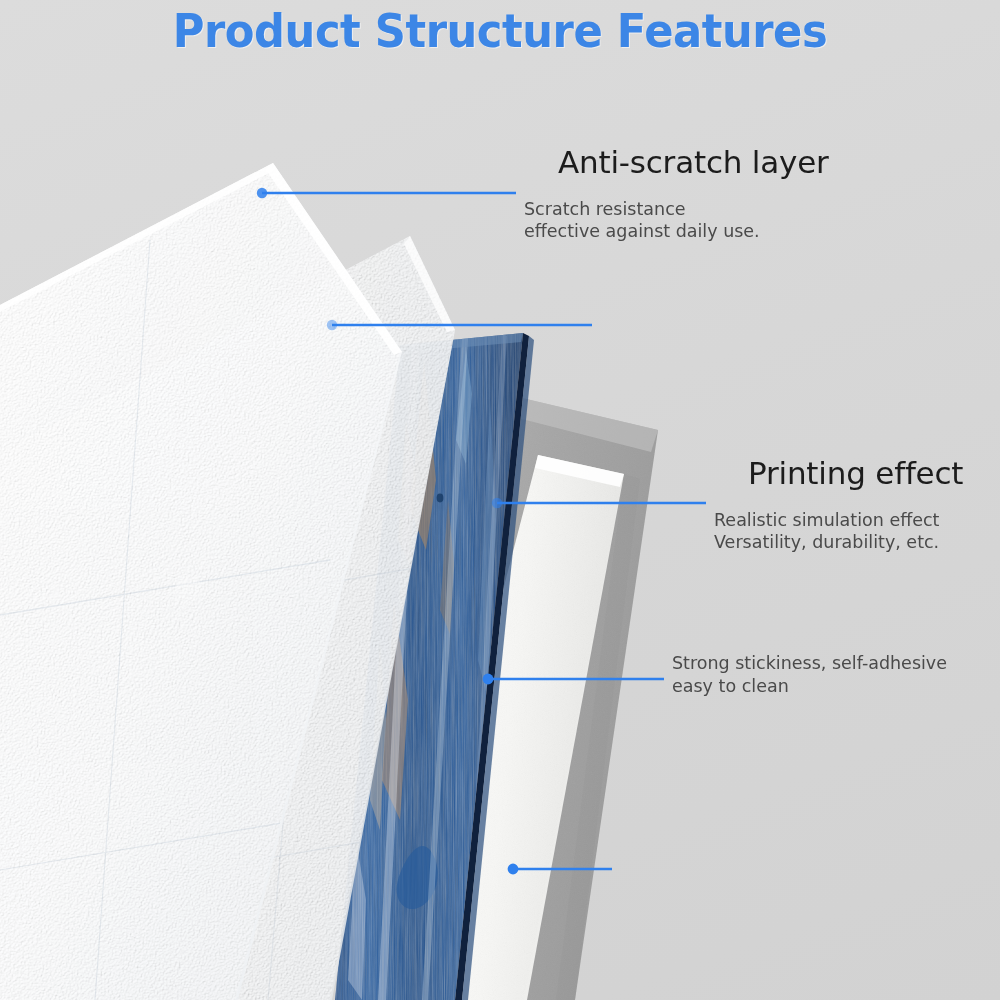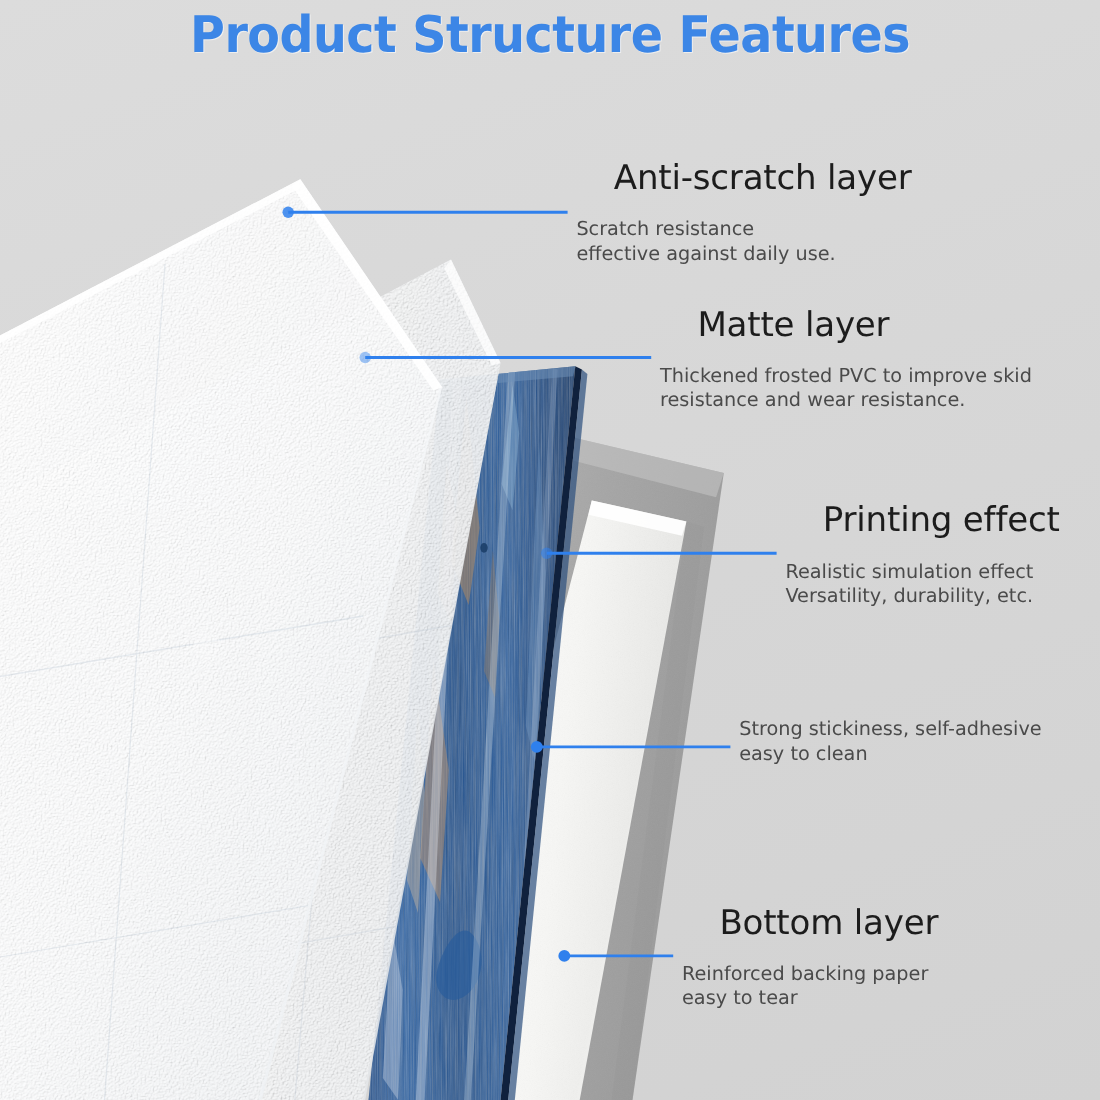--- a/index.html
+++ b/index.html
@@ -247,36 +247,26 @@
       <circle cx="513" cy="869" r="5.4" fill="#2f80ed"></circle>
     </g>
   </svg>
 
   <div class="callout" style="left:524px; top:146px;">
     <div class="heading">Anti-scratch layer</div>
     <div class="sub">Scratch resistance
 effective against daily use.</div>
   </div>
 
-  <div class="callout" style="left:600px; top:279px;">
-    <div class="heading">Matte layer</div>
-    <div class="sub">Thickened frosted PVC to improve skid
- resistance and wear resistance.</div>
-  </div>
 
   <div class="callout" style="left:714px; top:457px;">
     <div class="heading">Printing effect</div>
     <div class="sub">Realistic simulation effect
 Versatility, durability, etc.</div>
   </div>
 
   <div class="callout" style="left:672px; top:633px;">
     <div class="sub">Strong stickiness, self-adhesive
 easy to clean</div>
   </div>
 
-  <div class="callout" style="left:620px; top:823px;">
-    <div class="heading">Bottom layer</div>
-    <div class="sub">Reinforced backing paper
-easy to tear</div>
-  </div>
 
 </div>
 
 </body></html>

